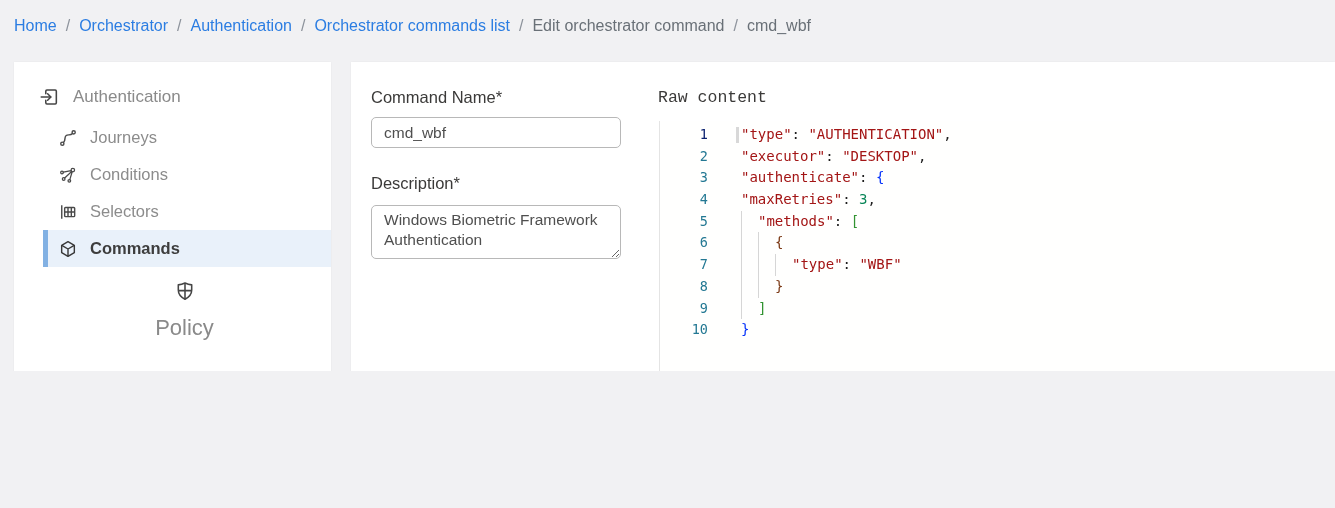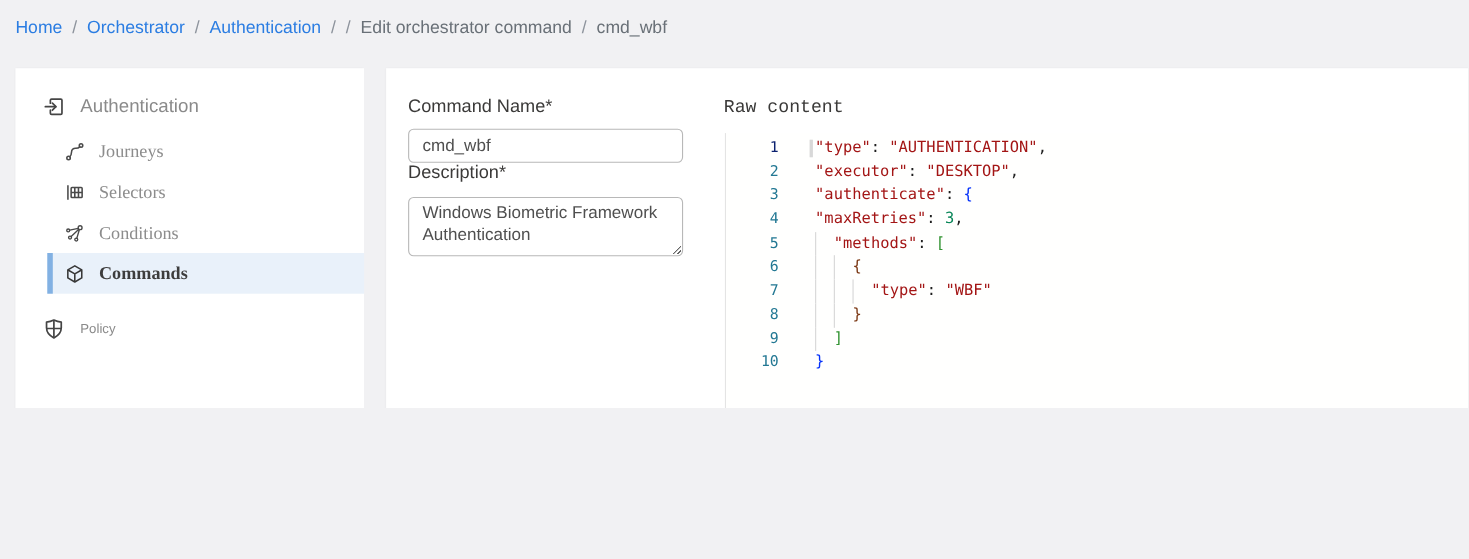--- a/index.html
+++ b/index.html
@@ -14,32 +14,32 @@
   .crumb-sep { color:#8d939c; }
   .crumb-current { color:#697077; }
   
   .sidebar { position:absolute; left:14px; top:62px; width:317px; bottom:-2px; background:#fff; box-shadow:0 0 2px rgba(0,0,0,.05); }
   .main    { position:absolute; left:351px; top:62px; right:0; bottom:-2px; background:#fff; box-shadow:0 0 2px rgba(0,0,0,.05); }
   
   .side-header { display:flex; align-items:center; gap:13px; padding:24px 0 0 24px; color:#8a8a8a; font-size:17px; }
   .side-header .nav-ic { color:#454545; }
   .side-items { margin-top:11px; margin-left:29px; }
   .side-item { position:relative; display:flex; align-items:center; gap:12px; height:37px; padding-left:15px;
-               color:#8c8c8c; font-size:16.5px; cursor:pointer;font-family:Liberation Serif, serif; }
+               color:#8c8c8c; font-size:16.5px; cursor:pointer; }
   .side-item .nav-ic { color:#4a4a4a; }
   .side-item.selected { background:#e9f1fa; color:#3d3d3d; font-weight:bold; }
   .side-item.selected .nav-ic { color:#383838; }
   .side-item.selected::before { content:''; position:absolute; left:0; top:0; bottom:0; width:5px; background:#82b1e3; }
-  .side-footer { display:flex; align-items:center; gap:13px; margin-top:13px; padding-left:24px; height:37px; color:#8a8a8a; font-size:12px; cursor:pointer; }
+  .side-footer { display:flex; align-items:center; gap:13px; margin-top:13px; padding-left:24px; height:37px; color:#8a8a8a; font-size:22px; cursor:pointer;flex-direction:column; }
   .side-footer .nav-ic { color:#454545; }
   .nav-ic { flex:none; display:inline-flex; }
   .nav-ic svg { display:block; }
   
   .form-col { position:absolute; left:20px; top:0; width:250px; }
-  .field-label { font-size:16.5px; color:#3b3a39; }
+  .field-label { font-size:16.5px; color:#3b3a39; margin-top:26px; }
   .field-label.first { margin-top:26px; }
   .text-input {
     margin-top:10px; width:250px; height:31px; border:1px solid #b8b8b8; border-radius:5px;
     padding:0 12px; font-size:15.5px; color:#4f4f4f; font-family:"Liberation Sans",sans-serif; background:#fff; outline:none; display:block;
   }
   .text-area {
     margin-top:12px; width:250px; height:54px; border:1px solid #b8b8b8; border-radius:5px;
     padding:4px 12px; font-size:15.5px; line-height:20px; color:#4f4f4f;
     font-family:"Liberation Sans",sans-serif; background:#fff; outline:none; resize:both; display:block; overflow:hidden;
   }
@@ -69,20 +69,21 @@
 
 <div class="screen">
 
   <nav class="breadcrumb">
     <a class="crumb-link">Home</a>
     <span class="crumb-sep">/</span>
     <a class="crumb-link">Orchestrator</a>
     <span class="crumb-sep">/</span>
     <a class="crumb-link">Authentication</a>
     <span class="crumb-sep">/</span>
+    <a class="crumb-link">Orchestrator commands list</a>
     <span class="crumb-sep">/</span>
     <span class="crumb-current">Edit orchestrator command</span>
     <span class="crumb-sep">/</span>
     <span class="crumb-current">cmd_wbf</span>
   </nav>
 
   <aside class="sidebar">
     <div class="side-header">
       <span class="nav-ic">
         <svg width="22" height="22" viewBox="0 0 24 24" fill="none" stroke="currentColor" stroke-width="1.7" stroke-linecap="round" stroke-linejoin="round">
@@ -100,39 +101,39 @@
           <svg width="20" height="20" viewBox="0 0 24 24" fill="none" stroke="currentColor" stroke-width="1.7" stroke-linecap="round">
             <circle cx="5.2" cy="18.8" r="1.9"></circle>
               <circle cx="18.8" cy="5.2" r="1.9"></circle>
             <path d="M6.6 17.4c3.2-3 .4-6.2 3.2-8.4 2.4-1.9 4.8.6 7.6-2.4"></path>
           </svg>
         </span>
         <span>Journeys</span>
       </div>
       <div class="side-item">
         <span class="nav-ic">
-          <svg width="20" height="20" viewBox="0 0 24 24" fill="none" stroke="currentColor" stroke-width="1.7" stroke-linejoin="round">
-            <path d="M4.5 4v16"></path>
-              <rect x="8" y="6.5" width="12" height="11" rx="1"></rect>
-            <path d="M8 12h12M12 6.5v11M16 6.5v11"></path>
-          </svg>
-        </span>
-        <span>Selectors</span>
-      </div>
-      <div class="side-item">
-        <span class="nav-ic">
           <svg width="20" height="20" viewBox="0 0 24 24" fill="none" stroke="currentColor" stroke-width="1.5" stroke-linecap="round">
             <circle cx="4.8" cy="9" r="1.6"></circle>
               <circle cx="6.8" cy="16.8" r="1.6"></circle>
               <circle cx="13.6" cy="19" r="1.6"></circle>
               <circle cx="17.8" cy="6" r="2.1"></circle>
             <path d="M6.4 8.6l9.4-1.9M8 15.5l8.4-7.7M14.2 17.5l2.8-9.4"></path>
           </svg>
         </span>
         <span>Conditions</span>
+      </div>
+      <div class="side-item">
+        <span class="nav-ic">
+          <svg width="20" height="20" viewBox="0 0 24 24" fill="none" stroke="currentColor" stroke-width="1.7" stroke-linejoin="round">
+            <path d="M4.5 4v16"></path>
+              <rect x="8" y="6.5" width="12" height="11" rx="1"></rect>
+            <path d="M8 12h12M12 6.5v11M16 6.5v11"></path>
+          </svg>
+        </span>
+        <span>Selectors</span>
       </div>
       <div class="side-item selected">
         <span class="nav-ic">
           <svg width="20" height="20" viewBox="0 0 24 24" fill="none" stroke="currentColor" stroke-width="1.7" stroke-linejoin="round">
             <path d="M12 3.2 19.6 7.6v8.8L12 20.8 4.4 16.4V7.6z"></path>
             <path d="M4.6 7.7 12 12l7.4-4.3M12 12v8.6"></path>
           </svg>
         </span>
         <span>Commands</span>
       </div>

